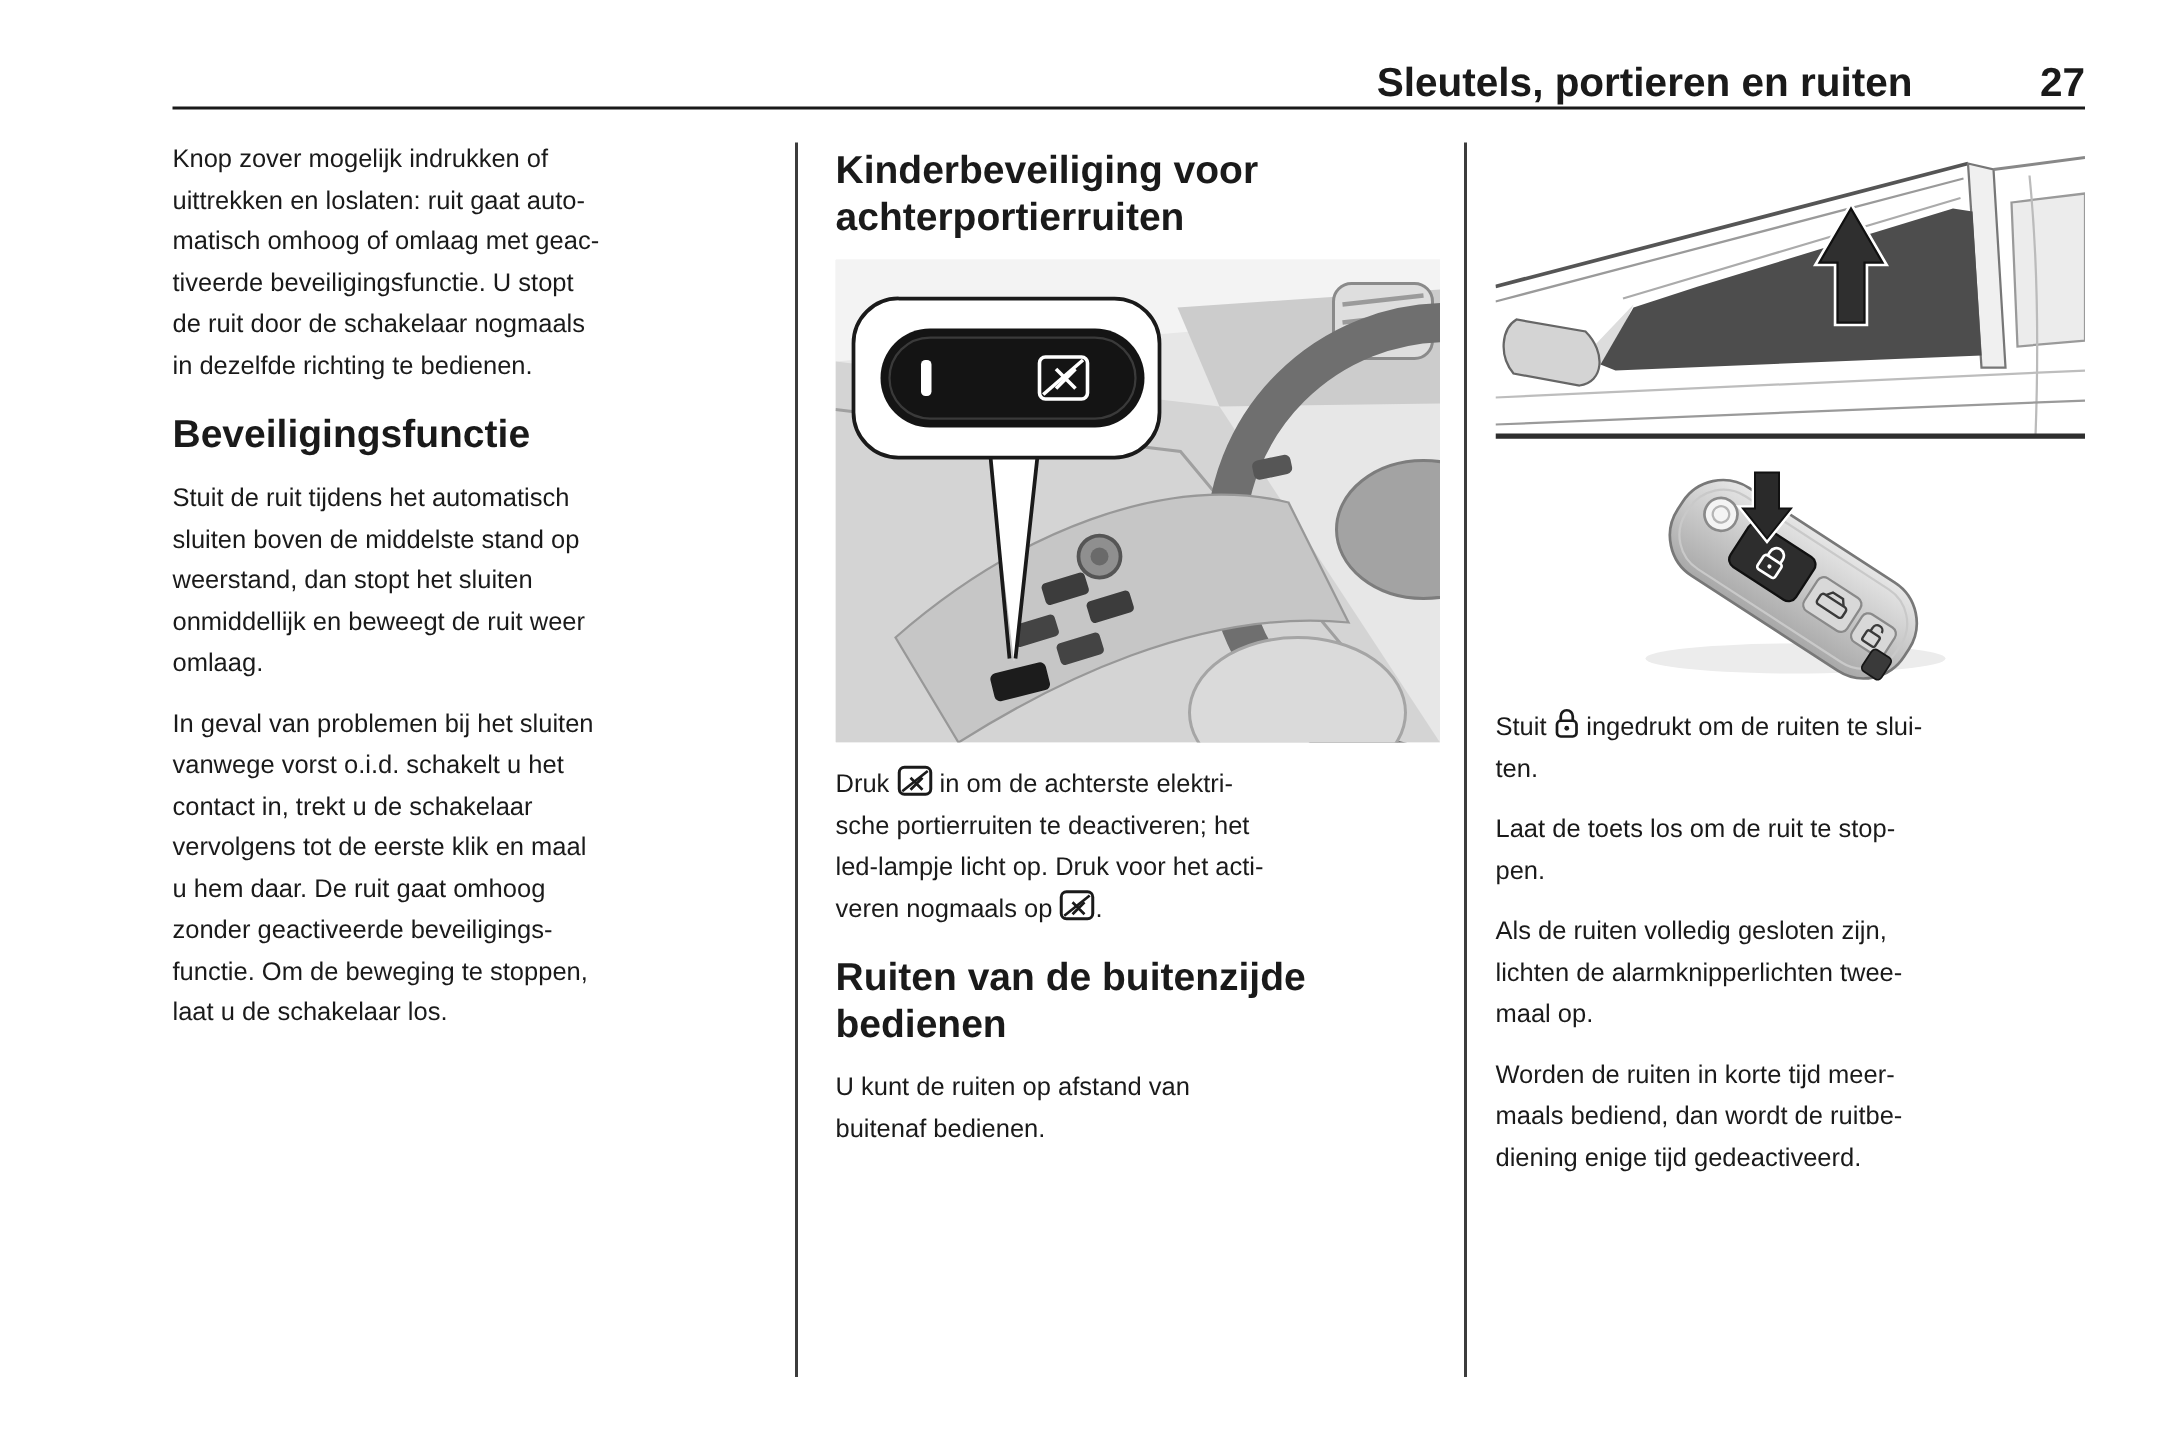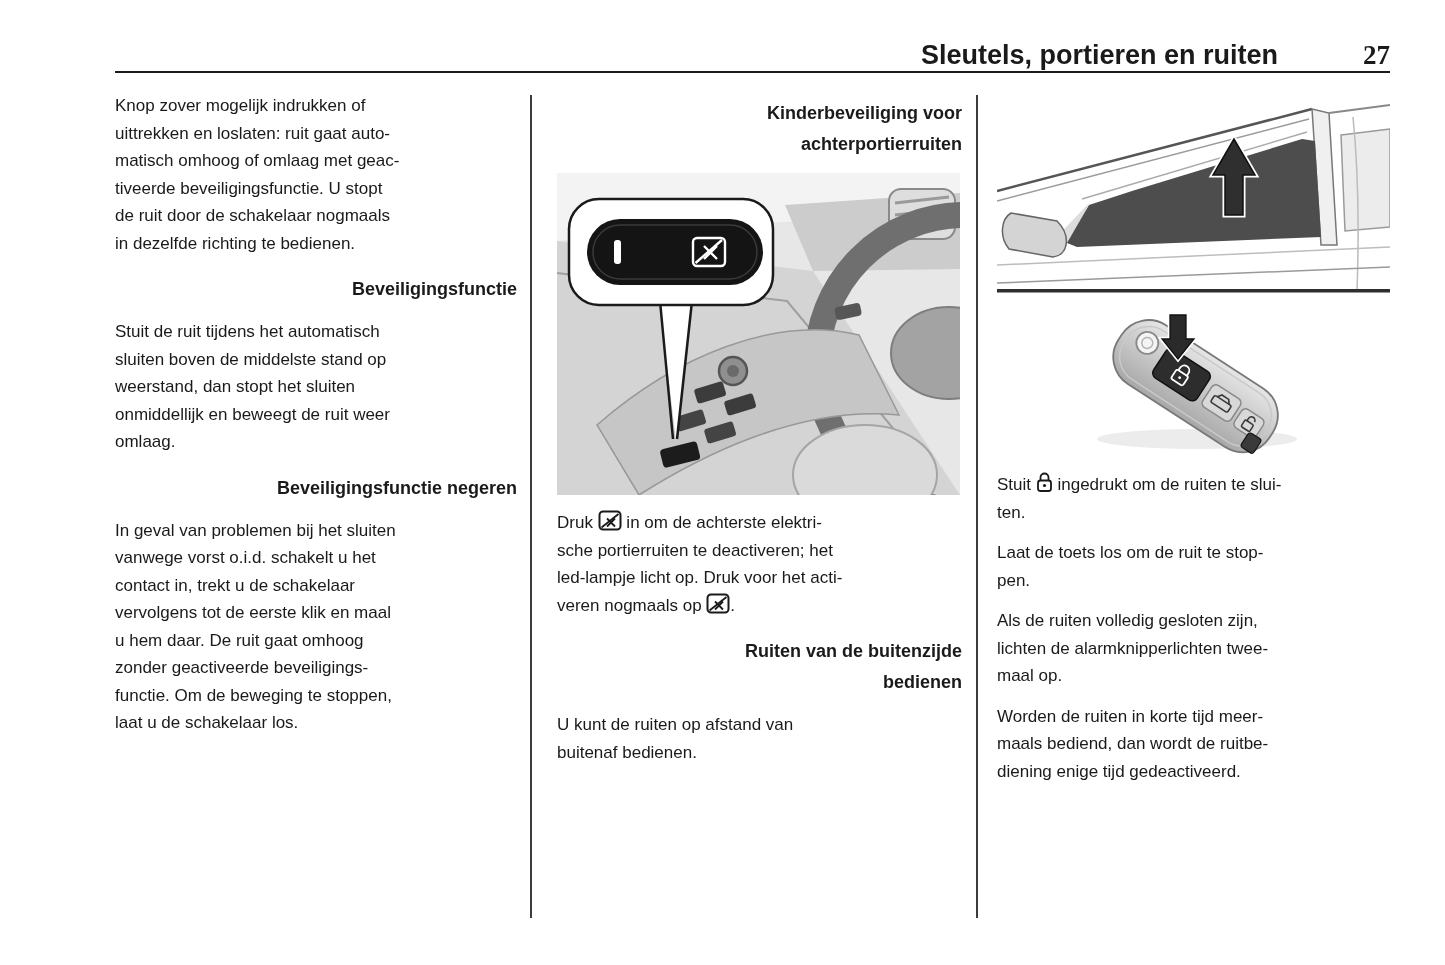--- a/index.html
+++ b/index.html
@@ -4,35 +4,35 @@
 <style>
   html,body{margin:0;padding:0;background:#ffffff;}
   body{width:1445px;height:965px;position:relative;overflow:hidden;
        font-family:"Liberation Sans","DejaVu Sans",sans-serif;color:#1a1a1a;}
   .page{position:absolute;inset:0;background:#fff;}
 
   
   .hdr{position:absolute;left:115px;right:55px;top:40px;display:flex;
        justify-content:flex-end;align-items:baseline;gap:85px;}
   .hdr .title{font-size:27px;font-weight:bold;}
-  .hdr .pagenum{font-size:27px;font-weight:bold;font-family:Liberation Serif, serif;}
+  .hdr .pagenum{font-size:27px;font-weight:bold;}
   .hdr-rule{position:absolute;left:115px;top:71px;width:1275px;height:2px;background:#1a1a1a;}
 
   
   .vdiv{position:absolute;top:95px;height:823px;width:2px;background:#3c3c3c;}
   .vdiv.d1{left:530px;} .vdiv.d2{left:976px;}
 
   
   .col{position:absolute;top:92px;}
   .col1{left:115px;width:402px;}
   .col2{left:557px;width:405px;}
   .col3{left:997px;width:396px;}
 
   .par{font-size:17px;line-height:27.5px;margin:0 0 13px 0;white-space:pre;}
-  .hd {font-size:18px;line-height:31px;font-weight:bold;margin:17px 0 13px 0;white-space:pre;text-align:right;}
+  .hd {font-size:26px;line-height:31px;font-weight:bold;margin:17px 0 13px 0;white-space:pre;}
   .hd.first{margin-top:6px;}
   .fig{margin:2px 0 14px 0;line-height:0;}
   .inl-icon{display:inline-block;vertical-align:-3px;line-height:0;}
   svg{display:block;}
   .inl-icon svg{display:inline-block;}
 </style>
 </head>
 <body>
 
 <div class="page">
@@ -52,21 +52,20 @@
 matisch omhoog of omlaag met geac-
 tiveerde beveiligingsfunctie. U stopt
 de ruit door de schakelaar nogmaals
 in dezelfde richting te bedienen.</p>
     <div class="hd">Beveiligingsfunctie</div>
     <p class="par">Stuit de ruit tijdens het automatisch
 sluiten boven de middelste stand op
 weerstand, dan stopt het sluiten
 onmiddellijk en beweegt de ruit weer
 omlaag.</p>
-    <div class="hd">Beveiligingsfunctie negeren</div>
     <p class="par">In geval van problemen bij het sluiten
 vanwege vorst o.i.d. schakelt u het
 contact in, trekt u de schakelaar
 vervolgens tot de eerste klik en maal
 u hem daar. De ruit gaat omhoog
 zonder geactiveerde beveiligings-
 functie. Om de beweging te stoppen,
 laat u de schakelaar los.</p>
   </div>
 

